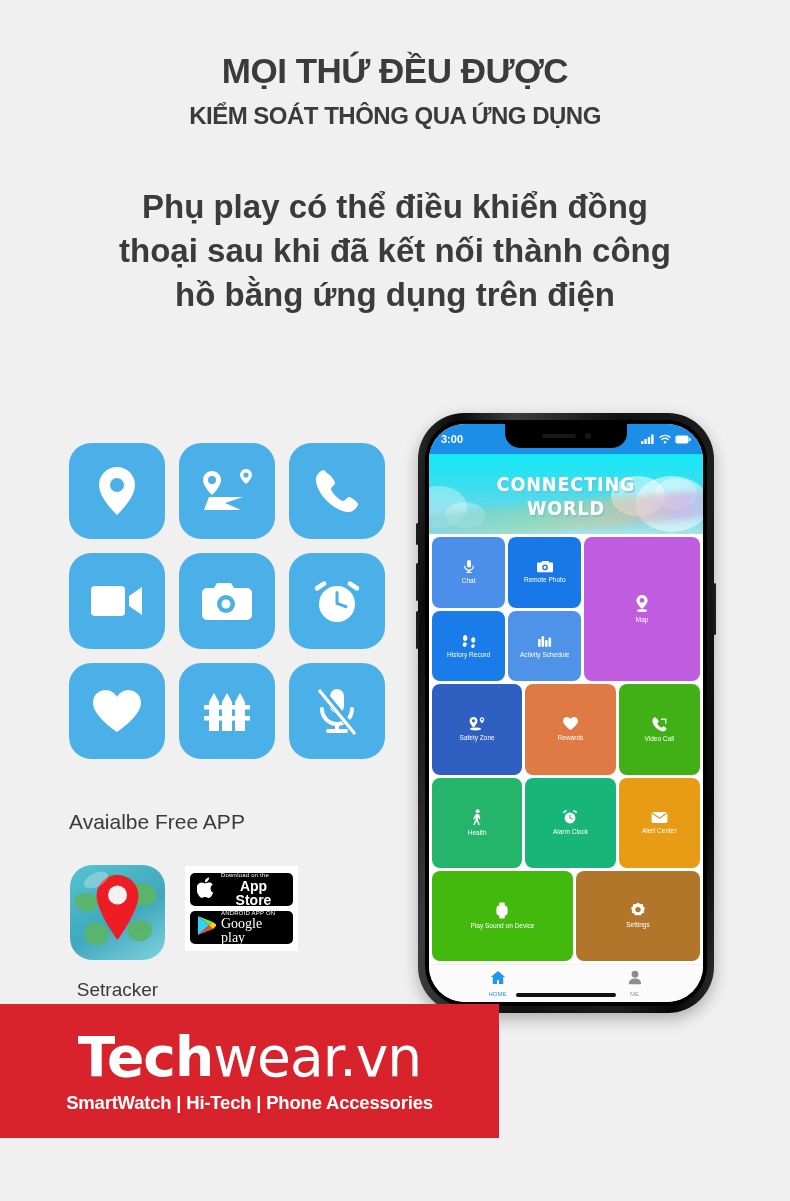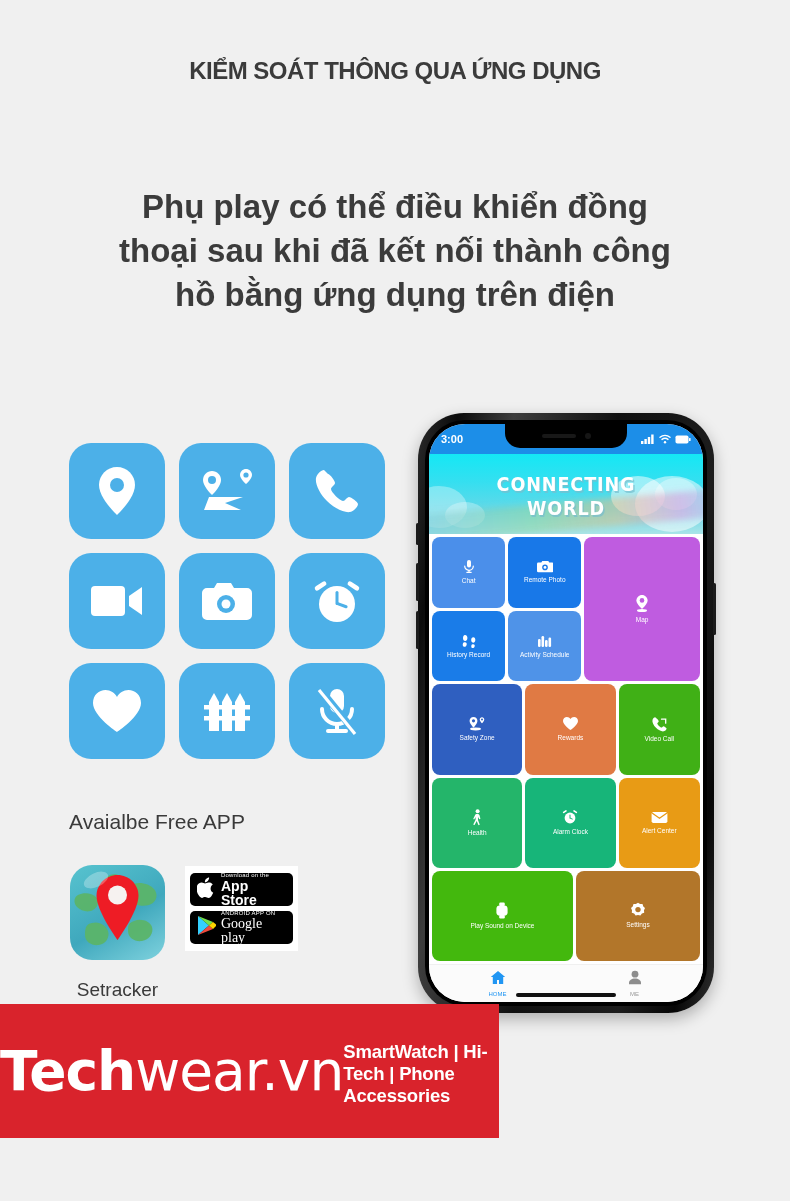--- a/index.html
+++ b/index.html
@@ -82,21 +82,21 @@
   }
   .badge {
     width:103px; height:33px;
     background:#000;
     border-radius:5px;
     display:flex; align-items:center; gap:5px;
     padding:0 7px;
   }
   .badge-txt { color:#fff; line-height:1; }
   .badge-small { font-size:6px; letter-spacing:0.2px; display:block; }
-  .badge-big { font-size:14px; font-weight:bold; display:block; margin-top:1px; }
+  .badge-big { font-size:14px; font-weight:bold; display:block; margin-top:1px;text-align:center; }
   .badge-big-gp { font-size:14px; display:block; margin-top:1px; font-family:"Liberation Serif", serif; }
 
   
   .phone {
     position:absolute;
     left:418px; top:413px;
     width:296px; height:600px;
     border-radius:46px;
     background:linear-gradient(100deg,#2b2b2b 0%, #0b0b0b 10%, #3d3d3d 24%, #101010 50%, #1d1d1d 76%, #060606 90%, #303030 100%);
     padding:7px;
@@ -201,21 +201,21 @@
 
   
   .side-btn { position:absolute; background:#1b1b1b; border-radius:2px; }
 
   
   .redbanner {
     position:absolute; left:0; top:1004px;
     width:499px; height:134px;
     background:#d9232c;
     z-index:30;
-    display:flex; 
+    display:flex; flex-direction:column;
     align-items:center; justify-content:center;
   }
   .brand {
     color:#fff;
     font-size:55px;
     line-height:58px;
     letter-spacing:-1px;
     font-family:"DejaVu Sans", sans-serif;
   }
   .brand b { font-weight:bold; }
@@ -225,20 +225,21 @@
     font-size:18.5px;
     font-weight:bold;
     margin-top:6px;
     letter-spacing:-0.2px;
   }
 </style>
 </head>
 <body>
 
 <div class="headline">
+  <span>MỌI THỨ ĐỀU ĐƯỢC</span>
   <span class="l2">KIỂM SOÁT THÔNG QUA ỨNG DỤNG</span>
 </div>
 
 <div class="subhead">
   <span>Phụ play có thể điều khiển đồng</span>
   <span>thoại sau khi đã kết nối thành công</span>
   <span>hồ bằng ứng dụng trên điện</span>
 </div>
 
 <div class="icon-grid">

